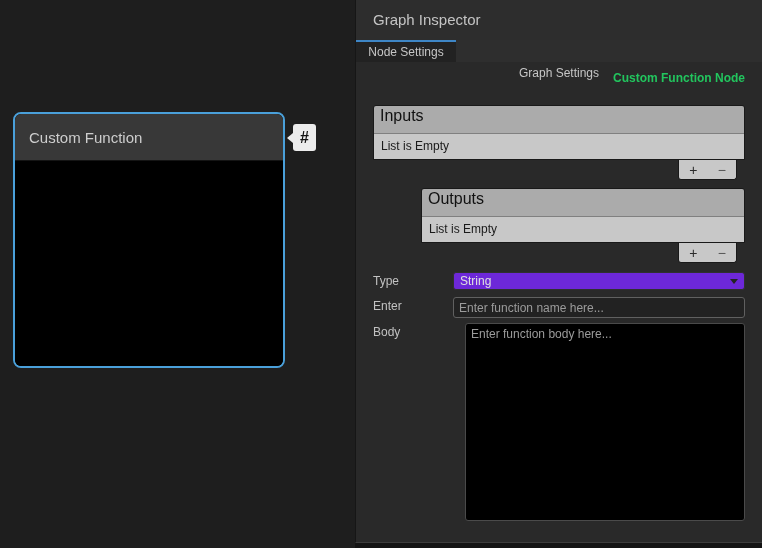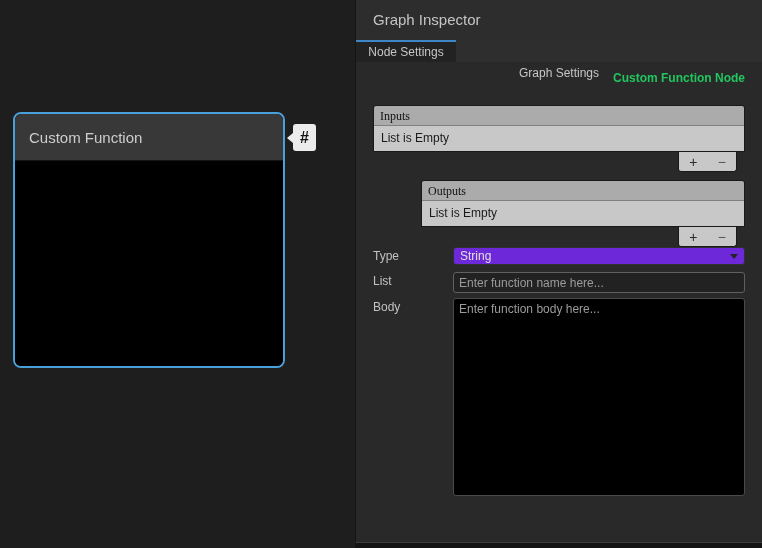--- a/index.html
+++ b/index.html
@@ -112,28 +112,27 @@
   }
 
   .reorderable-list { margin-top: 20px; }
   .reorderable-list.second { margin-top: 8px; margin-left: 48px; }
   .list-box {
     border: 1px solid #191919;
     border-radius: 3px 3px 0 0;
     overflow: hidden;
   }
   .list-header {
-    height: 20px;
+    height: 28px;
     background: #ababab;
     border-bottom: 1px solid #808080;
     line-height: 20px;
     padding-left: 6px;
-    font-size: 12px;
+    font-size: 16px;
     color: #111;
-    font-family: Liberation Serif, serif;
   }
   .list-row {
     height: 25px;
     background: #c8c8c8;
     line-height: 25px;
     padding-left: 7px;
     font-size: 12px;
     color: #1a1a1a;
   }
   .list-footer {
@@ -151,24 +150,24 @@
   .list-btn {
     font-size: 14px;
     color: #2a2a2a;
     width: 22px;
     text-align: center;
     line-height: 18px;
     cursor: default;
   }
   .list-btn.minus { color: #555; }
 
-  .field-rows { }
+  .field-rows { margin-top: 9px; }
   .field-row { display: flex; align-items: flex-start; }
   .field-row + .field-row { margin-top: 7px; }
-  .field-row.body-row { margin-top: 5px; }
+  .field-row.body-row { margin-top: 5px; gap: 12px; }
   .field-label {
     width: 80px;
     font-size: 12px;
     color: #c2c2c2;
     line-height: 18px;
   }
   .dropdown {
     flex: 1;
     height: 18px;
     background: #6d28d9;
@@ -265,21 +264,21 @@
     <div class="field-rows">
       <div class="field-row">
         <div class="field-label">Type</div>
         <div class="dropdown">
           <span>String</span>
           <span class="dropdown-arrow"></span>
         </div>
       </div>
 
       <div class="field-row">
-        <div class="field-label">List</div>
+        <div class="field-label">Enter</div>
         <input class="text-input" type="text" placeholder="Enter function name here..." style="">
       </div>
 
       <div class="field-row body-row">
         <div class="field-label">Body</div>
         <textarea class="text-area" placeholder="Enter function body here..." style=""></textarea>
       </div>
     </div>
   </div>
 </div>

